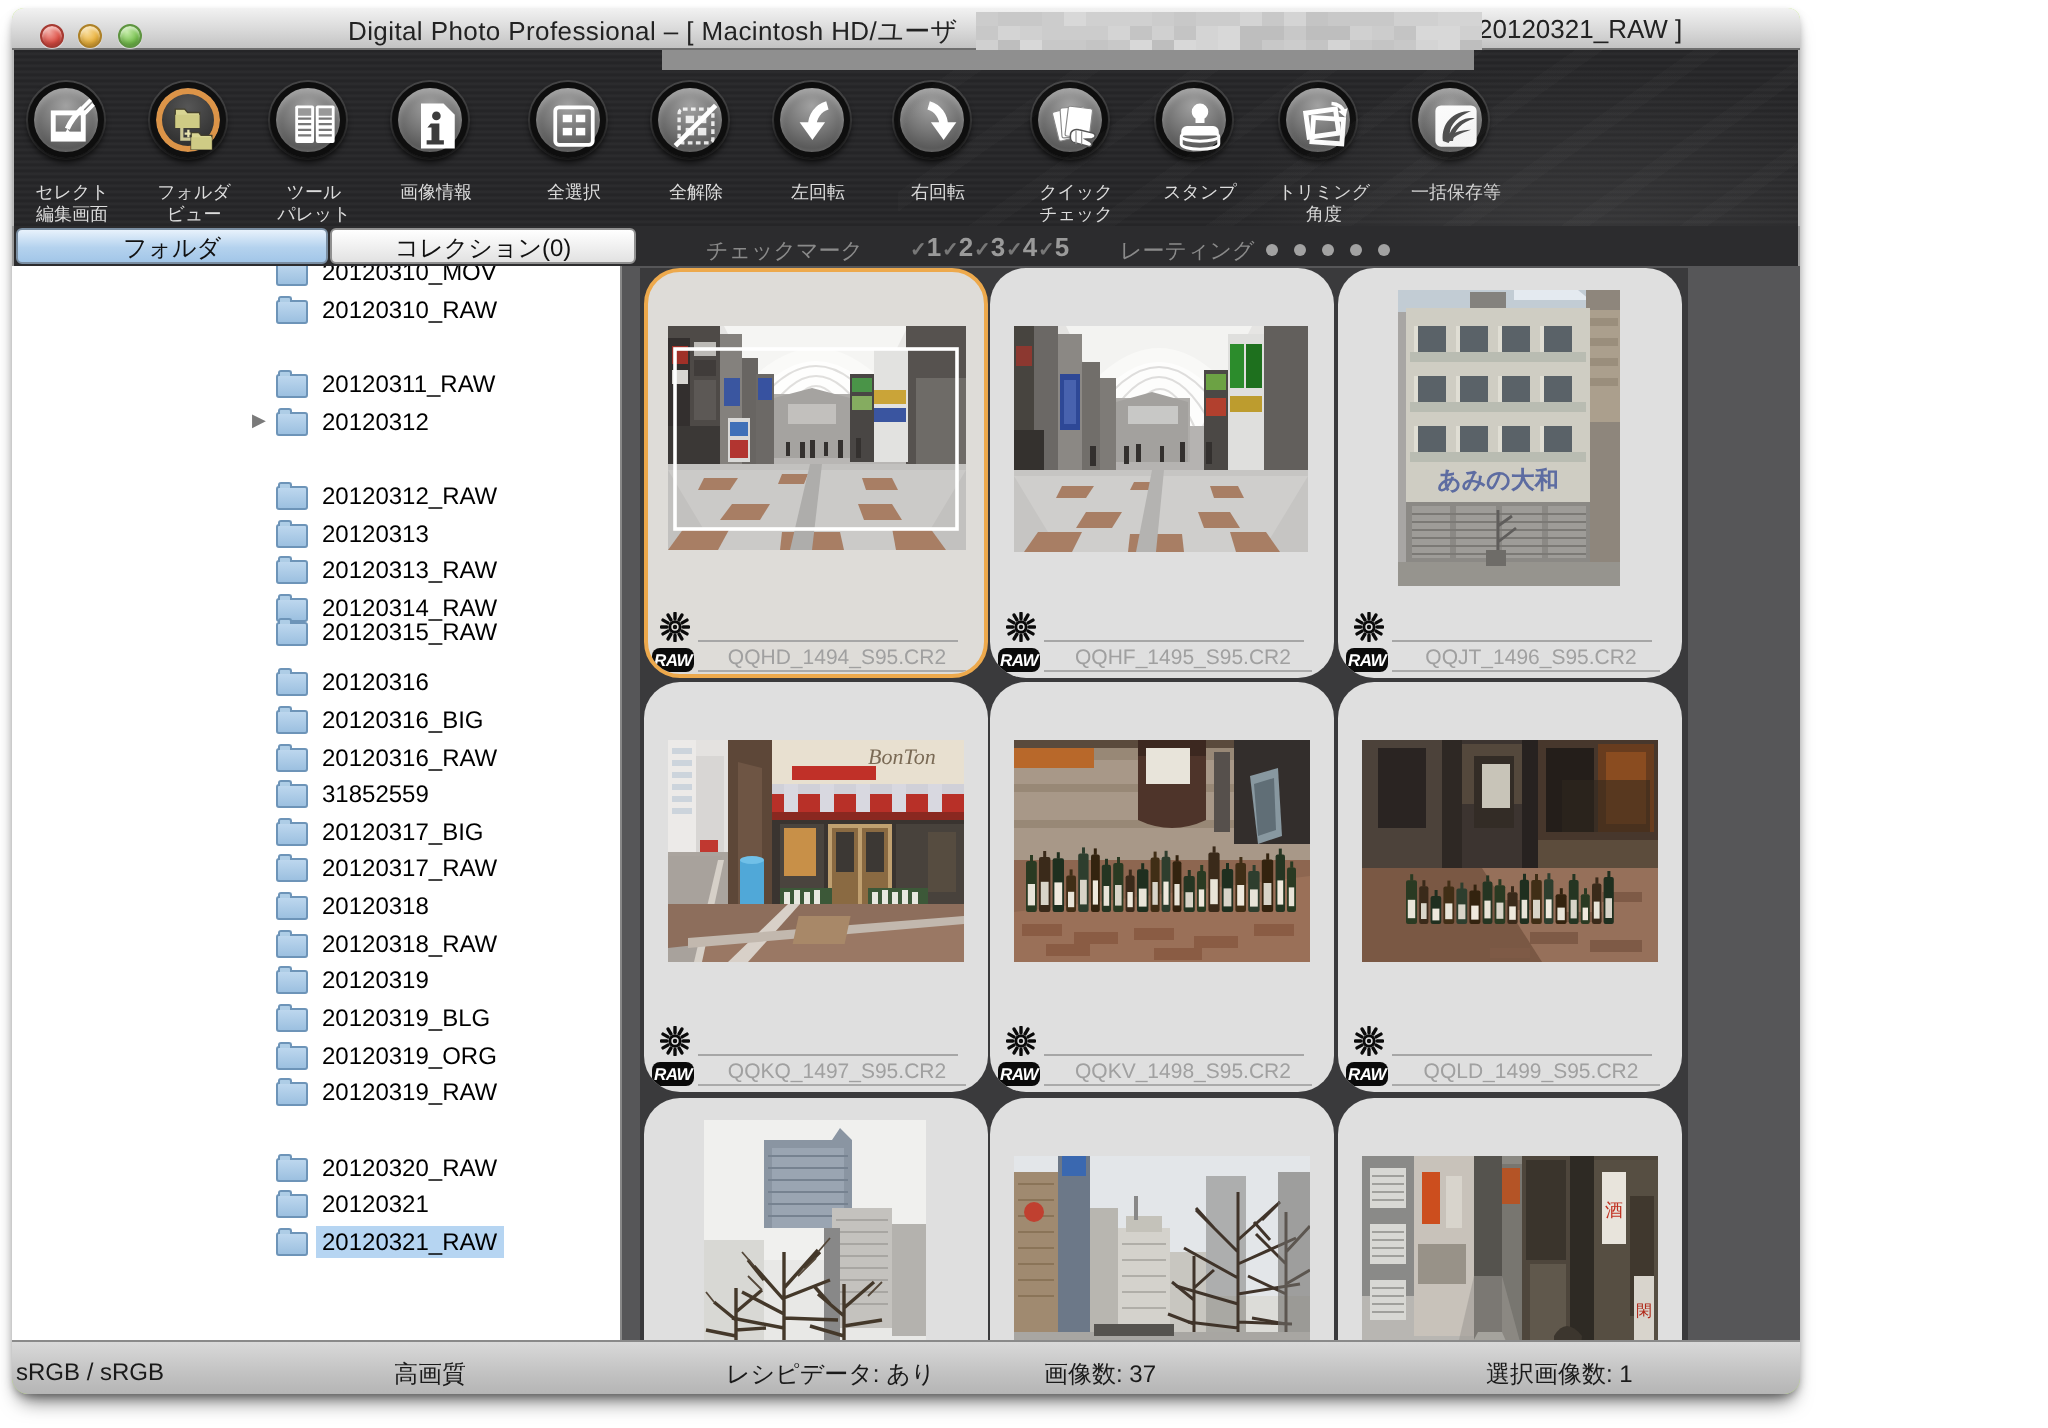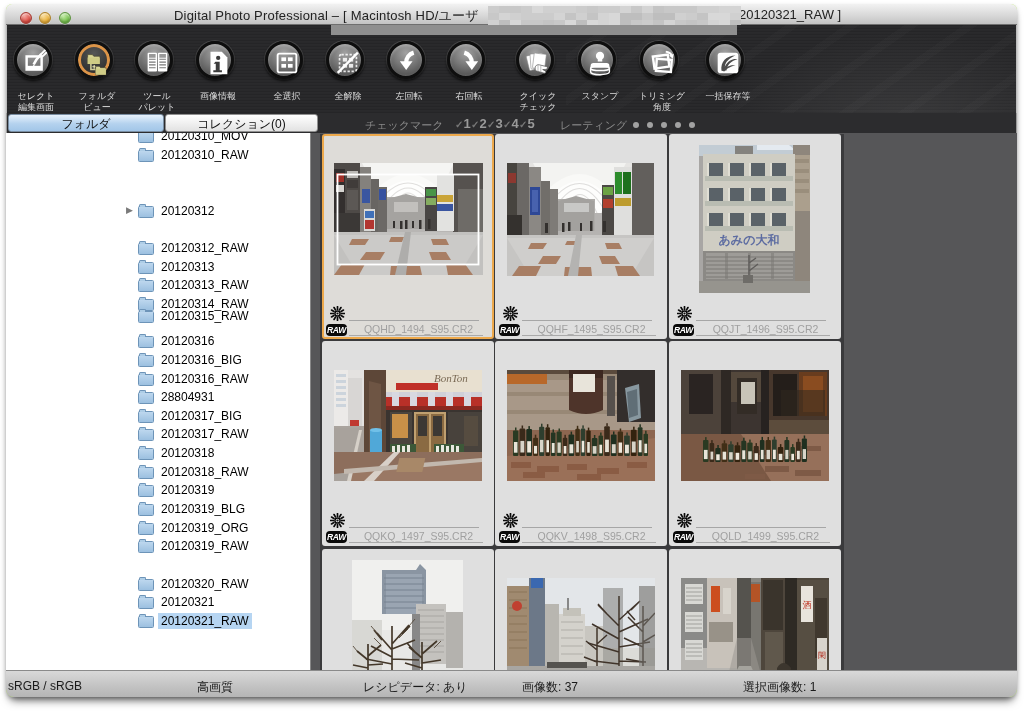--- a/index.html
+++ b/index.html
@@ -1,17 +1,17 @@
 <!DOCTYPE html>
 <html><head><meta charset="utf-8">
 <style>
 * { margin:0; padding:0; box-sizing:border-box; -webkit-font-smoothing:antialiased; }
 html,body { width:1024px; height:714px; background:#fff; font-family:"Liberation Sans",sans-serif; overflow:hidden; }
 #stage { position:absolute; left:0; top:0; width:1024px; height:714px; }
-#win { position:absolute; left:6px; top:4px; width:1011px; height:693px;
+#win { position:absolute; left:6px; top:4px; width:894px; height:693px;
   border-radius:6px 6px 8px 8px; box-shadow:0 7px 10px -4px rgba(0,0,0,0.6), 0 2px 5px -1px rgba(0,0,0,0.35); overflow:hidden; background:#bef264;}
 #titlebar { position:absolute; left:0; top:0; width:100%; height:20px;
   background:linear-gradient(#f2f2f2,#d9d9d9 55%,#c3c3c3); border-bottom:1px solid #6f6f6f; box-sizing:content-box; }
 .tl { position:absolute; top:8px; width:12px; height:12px; border-radius:50%; box-shadow:inset 0 1.5px 1.5px rgba(255,255,255,0.55), inset 0 -1.5px 2px rgba(0,0,0,0.18), 0 0.5px 0.5px rgba(255,255,255,0.7); }
 #title { position:absolute; top:3px; left:168px; font-size:13px; color:#222; letter-spacing:0.2px; }
 #title2 { position:absolute; top:3px; left:733px; font-size:13px; color:#222; }
 #mosaic { position:absolute; left:482px; top:2px; width:246px; height:19px; }
 #band { position:absolute; left:325px; top:21px; width:406px; height:10px; background:#989898; opacity:0.92; }
 #toolbar { position:absolute; left:0; top:21px; width:100%; height:88px; border-left:1px solid #bbb; border-right:1px solid #bbb; background:
   repeating-linear-gradient(0deg,#252527 0px,#252527 1px,#2d2d2f 2px,#272729 3px);
@@ -39,21 +39,21 @@
 #fdivider { position:absolute; left:304px; top:129px; width:1px; height:537px; background:#888; }
 .frow { position:absolute; left:0; width:304px; height:18px; font-size:12px; color:#000; }
 .frow.sel .ftxt { background:#b6d5f2; }
 .ftxt { position:absolute; left:152px; top:1px; padding:1px 3px; white-space:nowrap; }
 .tri { position:absolute; left:120px; top:3px; font-size:9px; color:#7a7a7a; }
 .fico { position:absolute; left:132px; top:4px; width:16px; height:12px;
   background:linear-gradient(#bdd7ee,#9cc0e0); border:1px solid #6d94b8; border-radius:1.5px; }
 .ftab { position:absolute; left:0px; top:-3px; width:7px; height:3px; background:#aecde6; border:1px solid #6d94b8; border-bottom:none; border-radius:1.5px 1.5px 0 0; }
 #thumbs { position:absolute; left:305px; top:129px; width:706px; height:537px; background:#565658; }
 #gridbg { position:absolute; left:9px; top:1px; width:524px; height:536px; background:#3a3a3c; }
-.cell { position:absolute; width:172px; height:205px; background:#dfdfdf; border-radius:3px; overflow:hidden; }
+.cell { position:absolute; width:172px; height:205px; background:#dfdfdf; border-radius:18px; overflow:hidden; }
 .cell.sel { border:2px solid #eda94c; background:#dedcd8; }
 .cell.sel > * { transform:translate(-2px,-2px); }
 .ph { position:absolute; }
 .ph svg { display:block; }
 .sun { position:absolute; left:8px; top:172px; width:15px; height:15px; }
 .raw { position:absolute; left:4px; top:190px; width:21px; height:12px; background:#0a0a0a; border-radius:4px;
   color:#fff; font-size:8.5px; font-weight:bold; font-style:italic; text-align:center; line-height:12px; letter-spacing:-0.3px; }
 .l1 { position:absolute; left:27px; top:186px; width:130px; height:1px; background:#a6a6a6; }
 .l2 { position:absolute; left:27px; top:201px; width:134px; height:1px; background:#aaa; }
 .fname { position:absolute; left:27px; top:189px; width:139px; text-align:center; font-size:10.5px; color:#a0a0a0; }
@@ -244,36 +244,42 @@
             <rect x="5" y="5" width="22" height="22" rx="3" fill="#fff"></rect>
             <path d="M9 24 C8 15 14 8 24 8 C17 11 13 15 12.6 20 C16 13 22 11 26 12 C19 14 15 18 14.4 24 z" fill="#4c4c4c"></path>
             <path d="M9 24 C13 20 18 18 24 18 C18 20 14 22 12 25 z" fill="#4c4c4c"></path>
           </svg></div>
 <div class="tlab" style="left:687px">一括保存等</div>
   </div>
   <div id="band"></div>
   <div id="tabrow">
     <div class="tab" id="tab1">フォルダ</div>
     <div class="tab" id="tab2">コレクション(0)</div>
-    <div class="chk" style="left:358px">チェックマーク</div>
+    <div class="chk" style="left:346px">チェックマーク</div>
     <span><div class="chknum" style="left:448px"><span style="font-size:10px;color:#777;">✓</span>1</div><div class="chknum" style="left:464px"><span style="font-size:10px;color:#777;">✓</span>2</div><div class="chknum" style="left:480px"><span style="font-size:10px;color:#777;">✓</span>3</div><div class="chknum" style="left:496px"><span style="font-size:10px;color:#777;">✓</span>4</div><div class="chknum" style="left:512px"><span style="font-size:10px;color:#777;">✓</span>5</div></span>
     <div class="chk" style="left:553px">レーティング</div>
     <span><div class="dot" style="left:626px"></div><div class="dot" style="left:640px"></div><div class="dot" style="left:654px"></div><div class="dot" style="left:668px"></div><div class="dot" style="left:682px"></div></span>
   </div>
   <div id="folders">
 <div class="frow" style="top:-5.8px">
           <span class="fico"></span>
           <span class="ftxt">20120310_MOV</span>
         </div>
 <div class="frow" style="top:12.8px">
           <span class="fico">
             <span class="ftab"></span>
           </span>
           <span class="ftxt">20120310_RAW</span>
         </div>
+<div class="frow" style="top:50.1px">
+          <span class="fico">
+            <span class="ftab"></span>
+          </span>
+          <span class="ftxt">20120311_RAW</span>
+        </div>
 <div class="frow" style="top:68.8px">
           <span class="tri">▶</span>
           <span class="fico">
             <span class="ftab"></span>
           </span>
           <span class="ftxt">20120312</span>
         </div>
 <div class="frow" style="top:106.0px">
           <span class="fico">
             <span class="ftab"></span>
@@ -319,21 +325,21 @@
 <div class="frow" style="top:236.5px">
           <span class="fico">
             <span class="ftab"></span>
           </span>
           <span class="ftxt">20120316_RAW</span>
         </div>
 <div class="frow" style="top:255.2px">
           <span class="fico">
             <span class="ftab"></span>
           </span>
-          <span class="ftxt">28804931</span>
+          <span class="ftxt">31852559</span>
         </div>
 <div class="frow" style="top:273.8px">
           <span class="fico">
             <span class="ftab"></span>
           </span>
           <span class="ftxt">20120317_BIG</span>
         </div>
 <div class="frow" style="top:292.4px">
           <span class="fico">
             <span class="ftab"></span>

